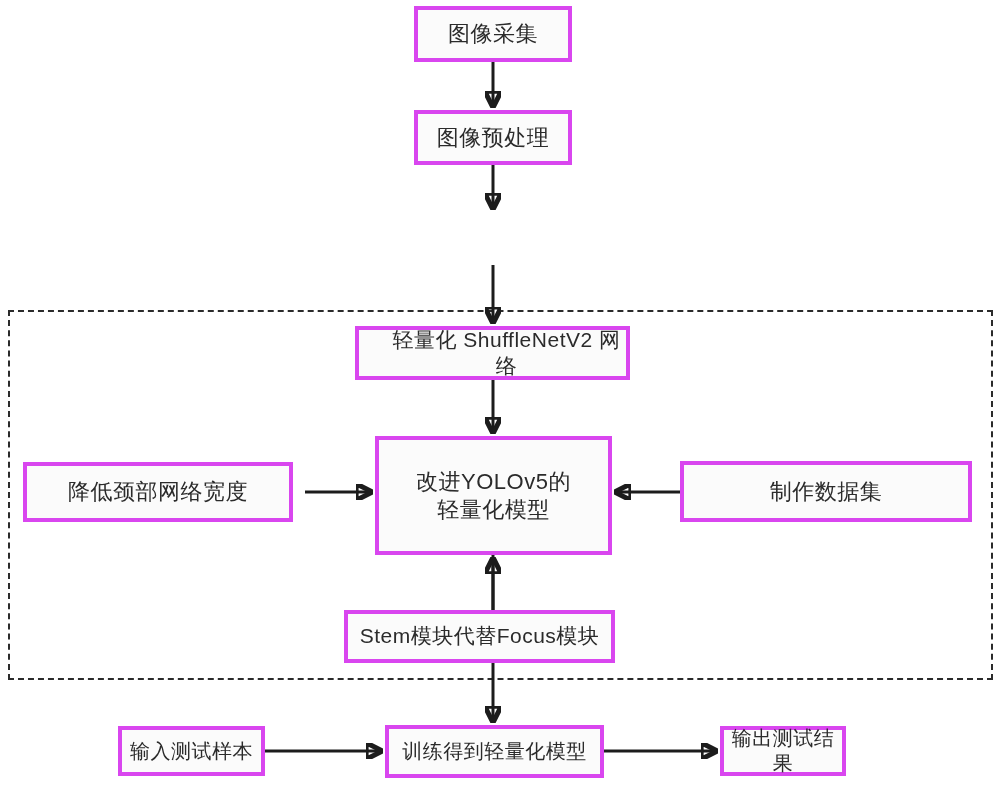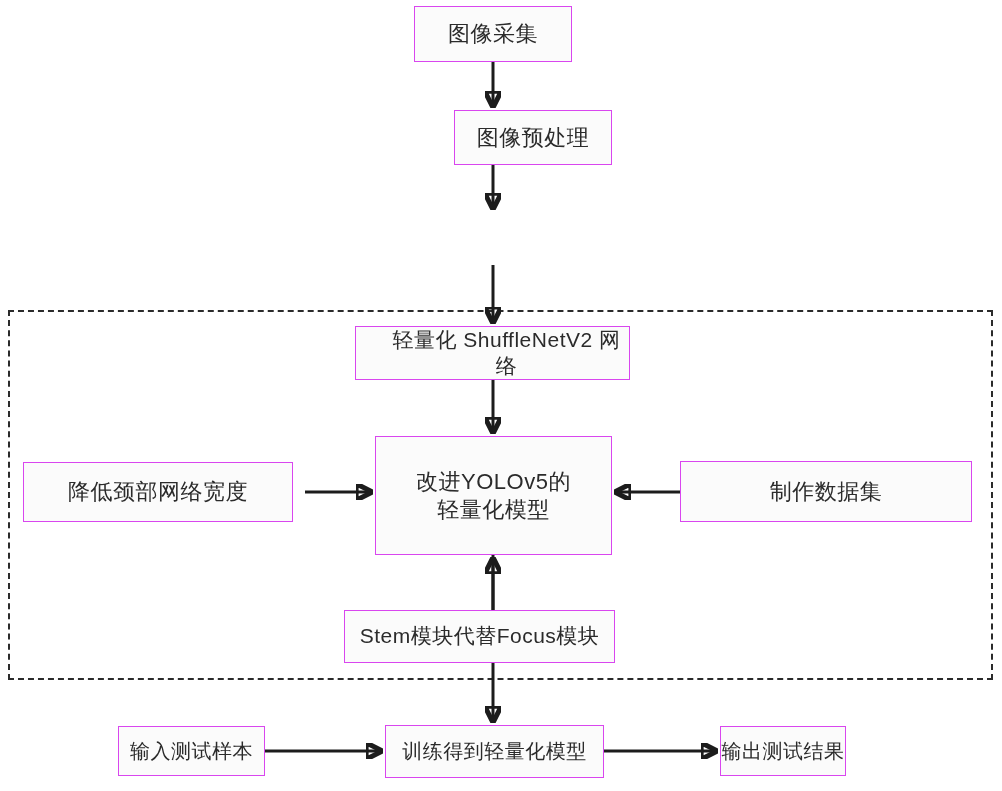--- a/index.html
+++ b/index.html
@@ -13,21 +13,21 @@
   #canvas {
     position: relative;
     width: 1002px;
     height: 791px;
     background: #ffffff;
     overflow: hidden;
   }
   .node {
     position: absolute;
     box-sizing: border-box;
-    border: 1px solid #d946ef;
+    border: 4px solid #d946ef;
     background: #fbfbfb;
     display: flex;
     align-items: center;
     justify-content: center;
     text-align: center;
     color: #2b2b2b;
     line-height: 1.25;
     letter-spacing: 0.5px;
   }
   .node .label {
@@ -85,21 +85,21 @@
     <line x1="493" y1="555" x2="493" y2="721" marker-end="url(#arrow)"></line>
 
     <line x1="265" y1="751" x2="381" y2="751" marker-end="url(#arrow)"></line>
     <line x1="604" y1="751" x2="716" y2="751" marker-end="url(#arrow)"></line>
   </svg>
 
   <div class="node fs22" style="left:414px; top:6px; width:158px; height:56px;">
     <span class="label">图像采集</span>
   </div>
 
-  <div class="node fs22" style="left:414px; top:110px; width:158px; height:55px;margin-left:40px;">
+  <div class="node fs22" style="left:414px; top:110px; width:158px; height:55px;">
     <span class="label">图像预处理</span>
   </div>
 
 
   <div class="node fs21" style="left:355px; top:326px; width:275px; height:54px;padding-left:28px;">
     <span class="label">轻量化 ShuffleNetV2 网络</span>
   </div>
 
   <div class="node fs22" style="left:375px; top:436px; width:237px; height:119px;">
     <span class="label">改进YOLOv5的

